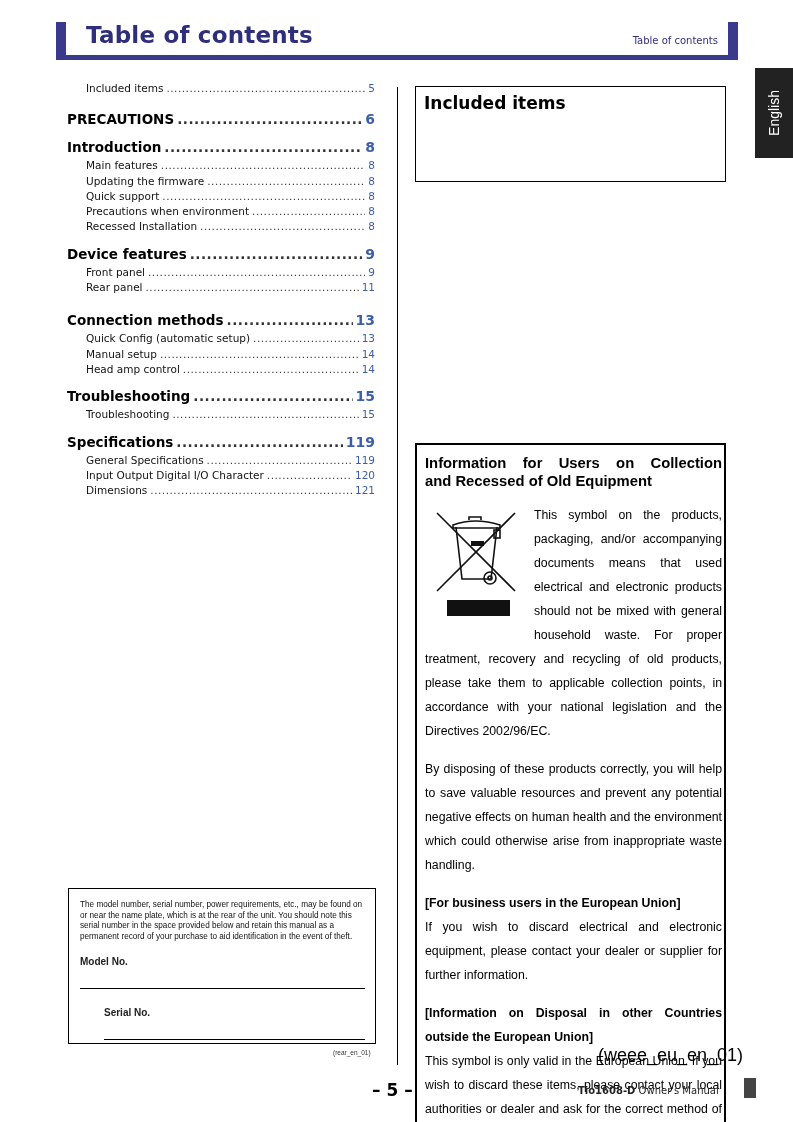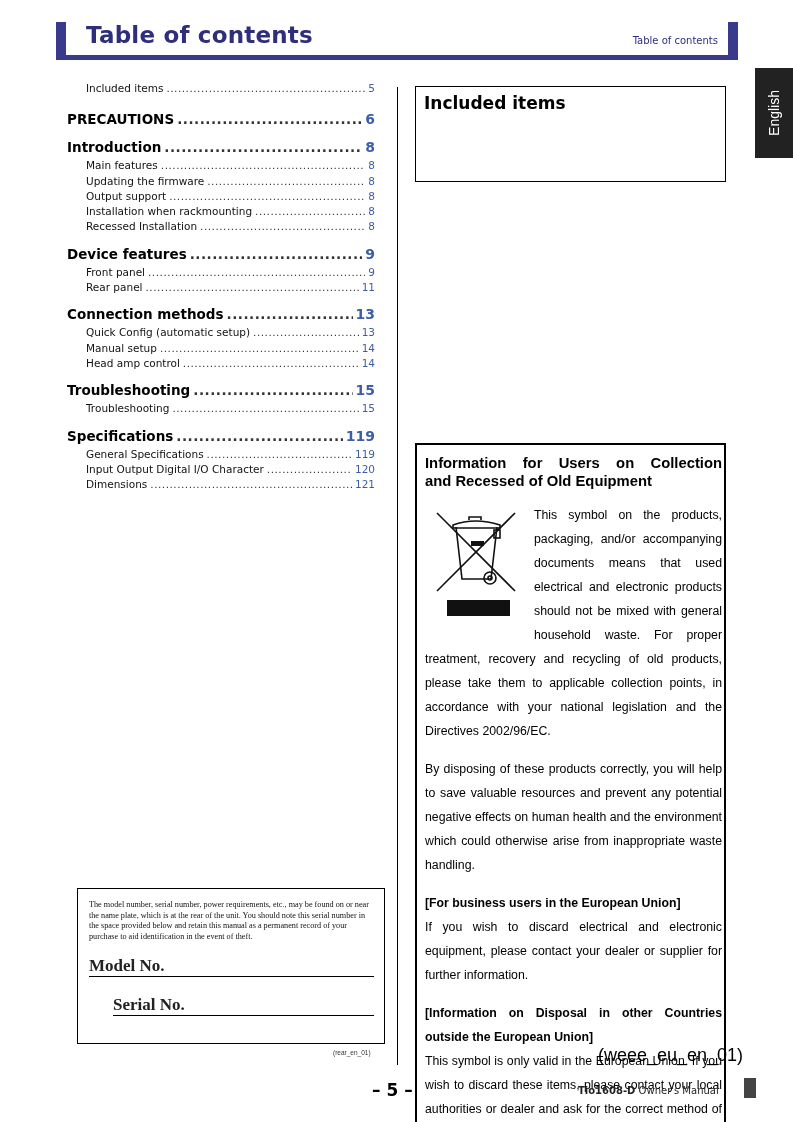--- a/index.html
+++ b/index.html
@@ -44,23 +44,23 @@
   .weee-box { position: absolute; left: 415px; top: 443px; width: 311px; height: 730px; border: 2px solid #000; padding: 9px 2px 0 8px; font-family: "Liberation Sans", sans-serif; }
   .weee-title { font-weight: bold; font-size: 14.8px; line-height: 18px; text-align: justify; text-align-last: justify; margin-bottom: 13px; }
   .weee-title .last { text-align-last: left; display: block; }
   .weee-p { font-size: 12.3px; line-height: 24px; text-align: justify; margin-bottom: 14px; }
   .weee-icon-wrap { float: left; width: 100px; height: 125px; margin-right: 9px; position: relative; }
   .weee-bar { position: absolute; left: 22px; top: 97px; width: 63px; height: 16px; background: #111; }
   .weee-bold { font-weight: bold; }
   .weee-footnote { position: absolute; left: 598px; top: 1045px; font-family: "Liberation Sans", sans-serif; font-size: 18px; }
 
   
-  .ms-box { position: absolute; left: 77px; top: 888px; width: 308px; height: 156px; border: 1px solid #000; padding: 11px 10px 0 11px; font-family: Liberation Serif, serif; }
+  .ms-box { position: absolute; left: 68px; top: 888px; width: 308px; height: 156px; border: 1px solid #000; padding: 11px 10px 0 11px; font-family: Liberation Sans, sans-serif; }
   .ms-text { font-size: 8.2px; line-height: 10.5px; color: #111; }
-  .ms-field { margin-top: 14px; font-weight: bold; font-size: 17px; padding-bottom: 0; border-bottom: 1px solid #000; color: #222; }
+  .ms-field { margin-top: 14px; font-weight: bold; font-size: 10px; padding-bottom: 21px; border-bottom: 1px solid #000; color: #222; }
   .ms-field.serial { margin-top: 18px; margin-left: 24px; }
   .ms-footnote { position: absolute; left: 333px; top: 1049px; font-family: "Liberation Sans", sans-serif; font-size: 6.5px; color: #333; }
 
   
   .page-num { position: absolute; left: 372px; top: 1080px; font-weight: bold; font-size: 17px; }
   .manual-name { position: absolute; left: 578px; top: 1085px; font-size: 10px; color: #222; }
   .manual-name b { font-weight: bold; }
   .footer-block { position: absolute; left: 744px; top: 1078px; width: 12px; height: 20px; background: #444; }
 </style>
 </head>
@@ -98,26 +98,26 @@
       <span class="lbl">Main features</span>
       <span class="dots"></span>
       <span class="pg">8</span>
     </div>
     <div class="toc-row toc-sub">
       <span class="lbl">Updating the firmware</span>
       <span class="dots"></span>
       <span class="pg">8</span>
     </div>
     <div class="toc-row toc-sub">
-      <span class="lbl">Output support</span>
-      <span class="dots"></span>
-      <span class="pg">8</span>
-    </div>
-    <div class="toc-row toc-sub">
-      <span class="lbl">Installation when rackmounting</span>
+      <span class="lbl">Quick support</span>
+      <span class="dots"></span>
+      <span class="pg">8</span>
+    </div>
+    <div class="toc-row toc-sub">
+      <span class="lbl">Precautions when environment</span>
       <span class="dots"></span>
       <span class="pg">8</span>
     </div>
     <div class="toc-row toc-sub">
       <span class="lbl">Recessed Installation</span>
       <span class="dots"></span>
       <span class="pg">8</span>
     </div>
     <div class="toc-row toc-main" style="margin-top: 10px;">
       <span class="lbl">Device features</span>
@@ -127,21 +127,21 @@
     <div class="toc-row toc-sub">
       <span class="lbl">Front panel</span>
       <span class="dots"></span>
       <span class="pg">9</span>
     </div>
     <div class="toc-row toc-sub">
       <span class="lbl">Rear panel</span>
       <span class="dots"></span>
       <span class="pg">11</span>
     </div>
-    <div class="toc-row toc-main" style="margin-top: 10px;">
+    <div class="toc-row toc-main" style="margin-top: 16px;">
       <span class="lbl">Connection methods</span>
       <span class="dots"></span>
       <span class="pg">13</span>
     </div>
     <div class="toc-row toc-sub">
       <span class="lbl">Quick Config (automatic setup)</span>
       <span class="dots"></span>
       <span class="pg">13</span>
     </div>
     <div class="toc-row toc-sub">

